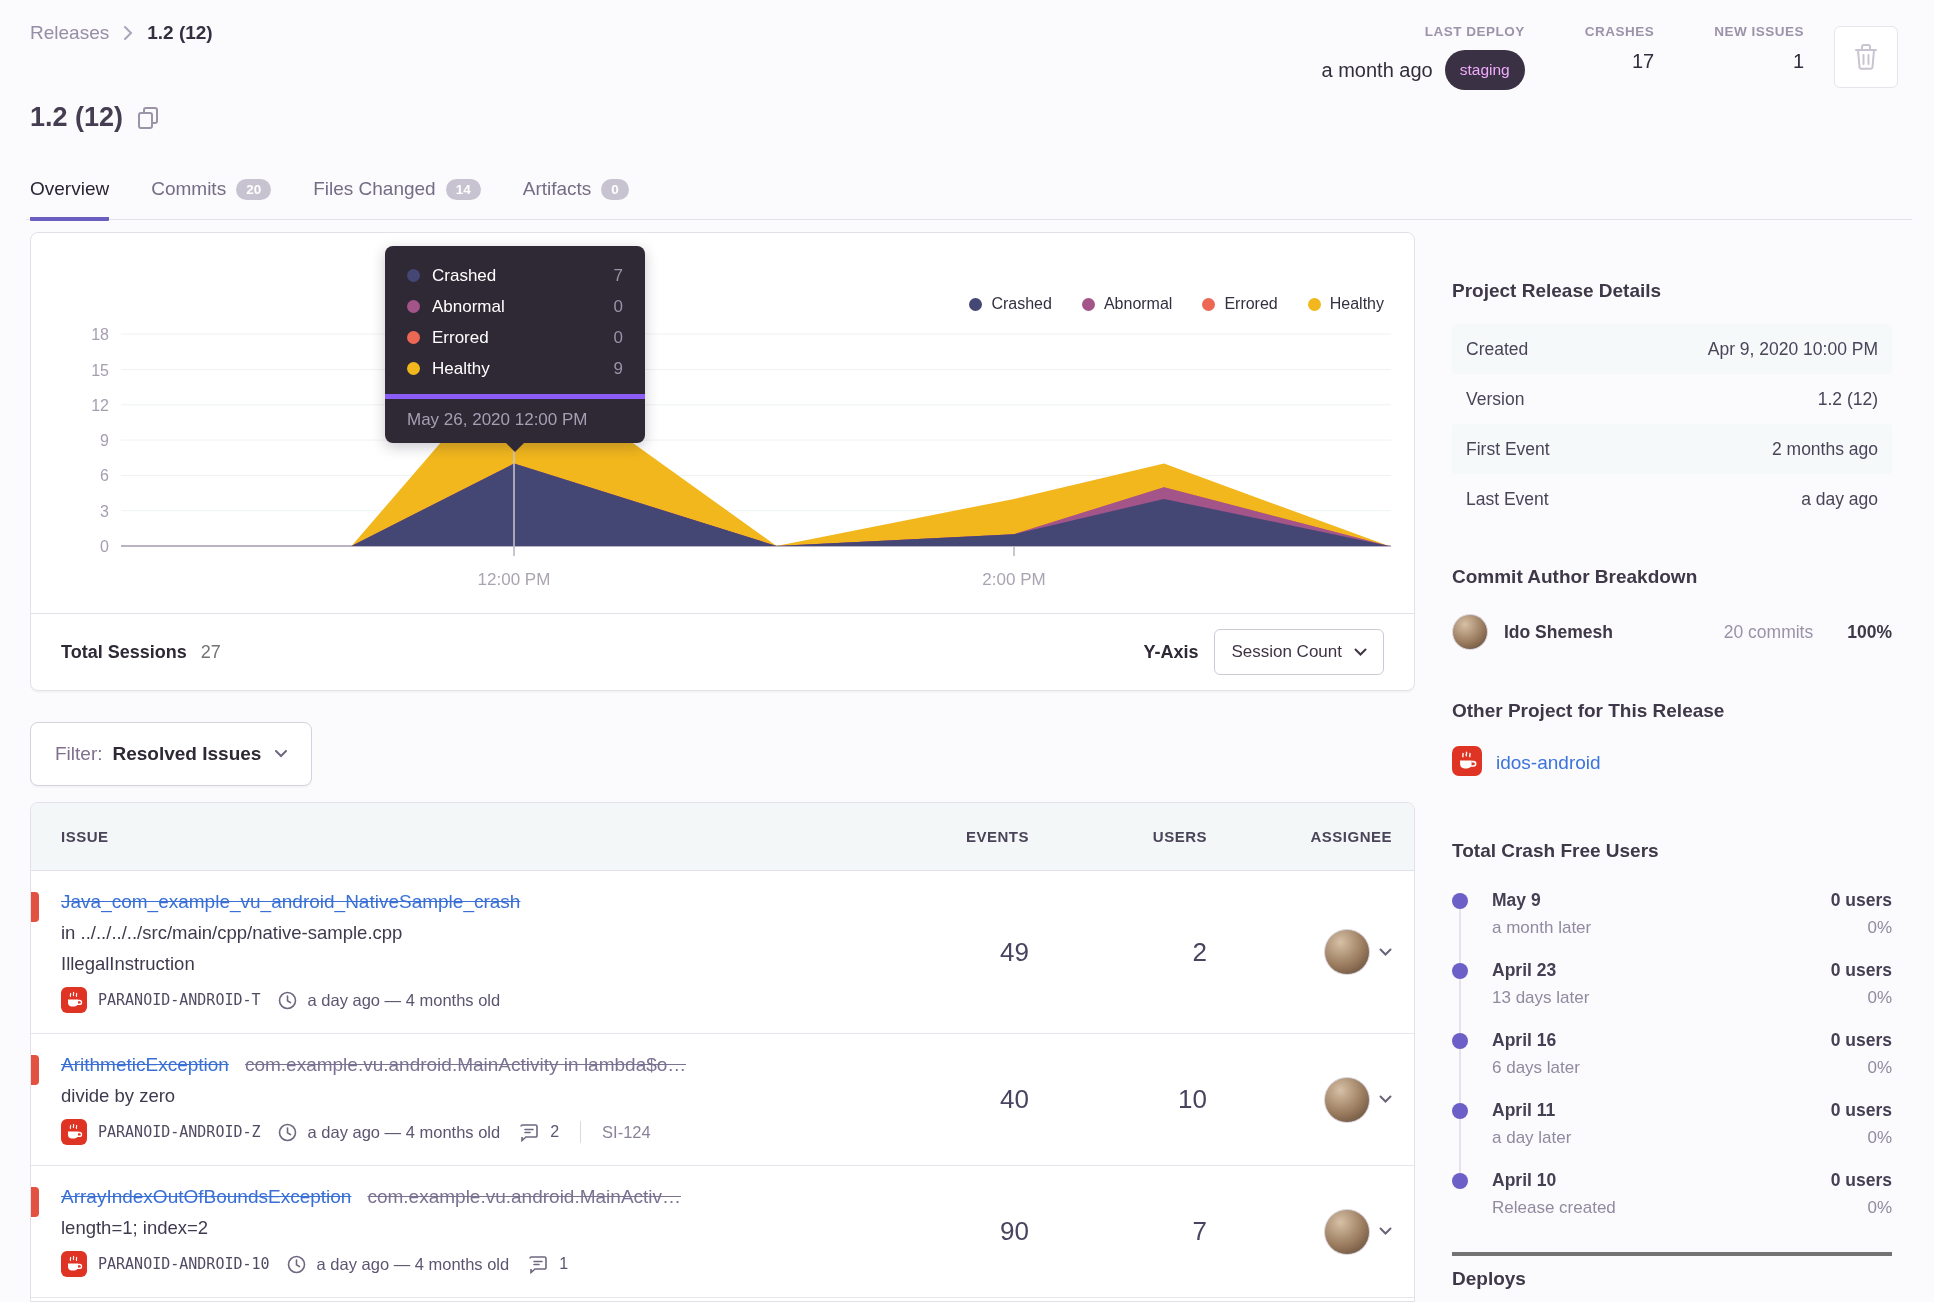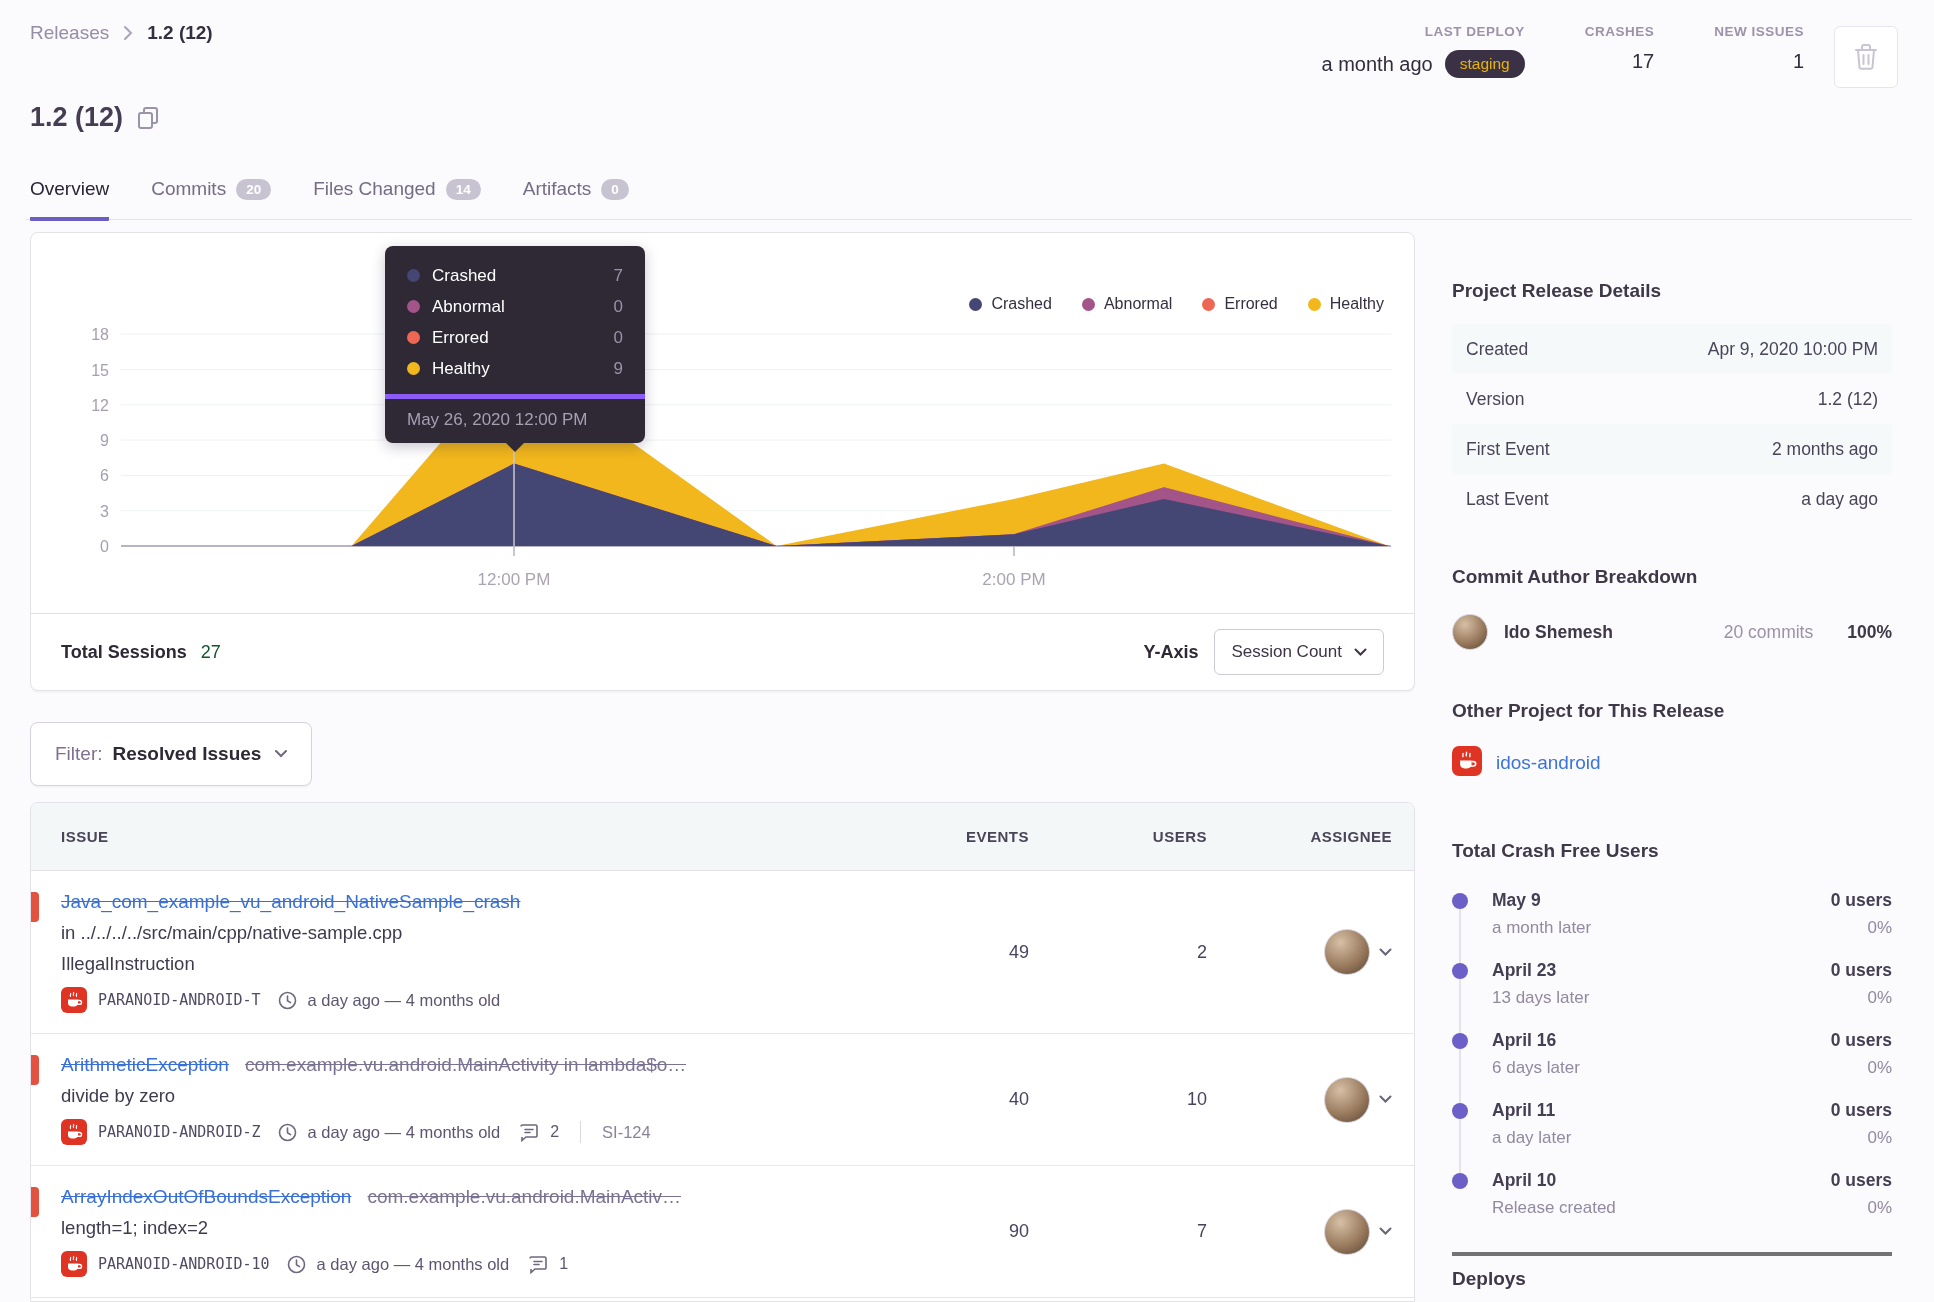--- a/index.html
+++ b/index.html
@@ -9,21 +9,21 @@
   
   .breadcrumb { position:absolute; left:30px; top:22px; display:flex; align-items:center; gap:14px; font-size:19px; }
   .crumb-root { color:#968da6; }
   .crumb-sep { color:#aba3b8; display:flex; }
   .crumb-current { color:#353041; font-weight:700; }
 
   .stats { position:absolute; top:24px; right:130px; display:flex; gap:60px; }
   .stat { display:flex; flex-direction:column; align-items:flex-end; }
   .stat-label { font-size:13.5px; font-weight:700; letter-spacing:.5px; color:#9c93ab; }
   .stat-value { margin-top:11px; font-size:20px; color:#322d3c; display:flex; align-items:center; }
-  .pill { margin-left:12px; background:#3a3144; color:#eab308; font-size:15.5px; padding:5px 15px; border-radius:20px; }
+  .pill { margin-left:12px; background:#3a3144; color:#f0abfc; font-size:15.5px; padding:11px 15px; border-radius:20px; }
 
   .trash-btn { position:absolute; top:26px; right:36px; width:64px; height:62px; background:#fff; border:1px solid #e8e4ec; border-radius:6px; display:flex; align-items:center; justify-content:center; }
 
   .page-title { position:absolute; left:30px; top:102px; display:flex; align-items:center; gap:14px; }
   .page-title h1 { font-size:27px; font-weight:700; color:#453e52; }
 
   
   .tabbar { position:absolute; left:26px; top:170px; width:1886px; display:flex; gap:42px; border-bottom:1px solid #e5e1e9; padding-left:4px; }
   .tab { display:flex; align-items:center; gap:10px; font-size:19px; color:#756c85; padding:8px 0 17px 0; border-bottom:4px solid transparent; margin-bottom:-2px; cursor:pointer; }
   .tab.active { color:#2a2536; font-weight:500; border-bottom-color:#6a5ec1; border-radius:1px; }
@@ -39,21 +39,21 @@
   .tooltip { position:absolute; left:354px; top:13px; width:260px; background:#2f2936; border-radius:8px; box-shadow:0 4px 14px rgba(40,30,60,.25); }
   .tooltip-rows { padding:14px 22px 10px 22px; }
   .tt-row { display:flex; align-items:center; gap:12px; height:31px; }
   .tt-name { color:#fff; font-size:17px; }
   .tt-val { margin-left:auto; color:#9a91a8; font-size:17px; }
   .tt-footer { border-top:5px solid #8b5cf6; padding:11px 22px 13px 22px; color:#a79eb3; font-size:17px; }
   .tt-arrow { position:absolute; left:121px; bottom:-9px; width:0; height:0; border-left:9px solid transparent; border-right:9px solid transparent; border-top:9px solid #2f2936; }
 
   .chart-footer { position:absolute; left:0; right:0; bottom:0; height:77px; border-top:1px solid #e4e0e8; display:flex; align-items:center; padding:0 30px; }
   .tf-label { font-size:18px; font-weight:700; color:#2f2936; }
-  .tf-value { font-size:18px; color:#14532d; margin-left:14px; }
+  .tf-value { font-size:18px; color:#737373; margin-left:14px; }
   .yaxis-wrap { margin-left:auto; display:flex; align-items:center; gap:16px; }
   .dropdown-btn { height:46px; border:1px solid #cfc9d6; border-radius:6px; background:#fff; display:flex; align-items:center; gap:12px; padding:0 16px; font-size:17px; color:#3e3446; cursor:pointer; }
 
   
   .filter-bar { position:absolute; left:30px; top:722px; width:1544px; display:flex; justify-content:space-between; }
   .filter-btn { height:64px; background:#fff; border:1px solid #d6d1dc; border-radius:8px; display:flex; align-items:center; gap:10px; padding:0 24px; font-size:19px; cursor:pointer; box-shadow:0 2px 0 rgba(40,30,60,.03); }
   .filter-key { color:#80708f; }
   .filter-val { color:#2f2936; font-weight:700; }
   .right-buttons { display:flex; gap:20px; }
   .btn { height:64px; background:#fff; border:1px solid #d6d1dc; border-radius:8px; display:flex; align-items:center; padding:0 28px; font-size:18.5px; font-weight:700; color:#2f2936; cursor:pointer; box-shadow:0 2px 0 rgba(40,30,60,.03); }
@@ -69,21 +69,21 @@
   .issue-title-line { display:flex; align-items:baseline; gap:16px; min-width:0; font-size:19px; }
   .issue-link { color:#3a70d6; text-decoration:line-through; white-space:nowrap; cursor:pointer; }
   .issue-culprit { color:#7b7292; text-decoration:line-through; white-space:nowrap; overflow:hidden; }
   .issue-line { margin-top:9px; font-size:18.5px; color:#3f3a4e; }
   .issue-meta { margin-top:12px; display:flex; align-items:center; gap:11px; }
   .slug { font-family:"DejaVu Sans Mono", monospace; font-size:15px; color:#514a63; }
   .meta-age { font-size:16.5px; color:#5d5570; }
   .meta-count { font-size:16px; color:#5d5570; }
   .meta-div { width:1px; height:22px; background:#dcd8e1; margin:0 10px; }
   .meta-ref { font-size:16.5px; color:#8b8399; }
-  .cell-num { align-self:center; text-align:right; font-size:18px; color:#494360; }
+  .cell-num { align-self:center; text-align:right; font-size:26px; color:#494360; }
   .cell-assignee { align-self:center; display:flex; align-items:center; justify-content:flex-end; gap:9px; }
   .avatar { width:46px; height:46px; border-radius:50%; background:radial-gradient(circle at 35% 28%, #d6c0a6, #9a7b5e 55%, #5f4a38 95%); border:1px solid #d8d3dd; cursor:pointer; }
   .avatar.small { width:36px; height:36px; }
 
   .java-icon { width:26px; height:26px; flex:0 0 26px; }
 
   
   .side-h { font-size:19px; font-weight:700; color:#3e3848; }
   .sec { position:absolute; left:1452px; width:440px; }
   .detail-rows { margin-top:22px; }

